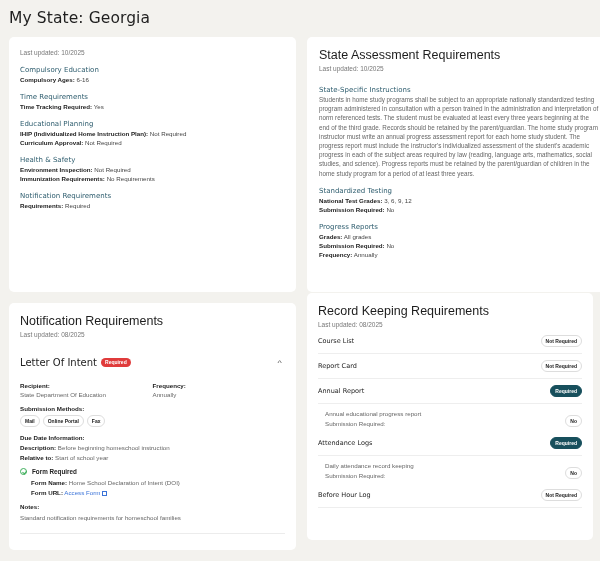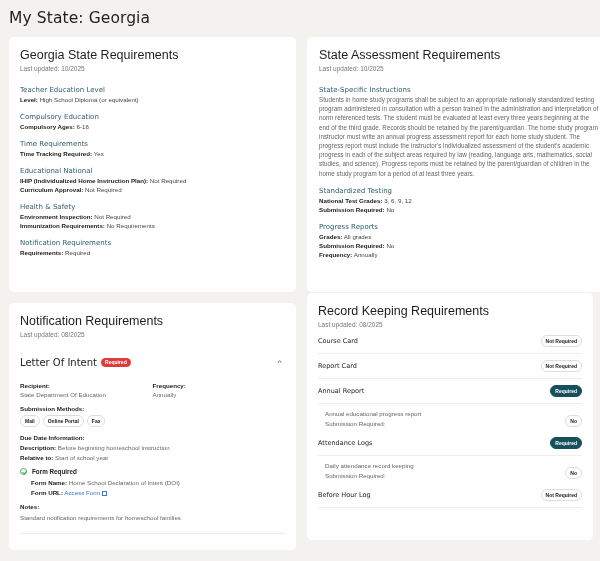--- a/index.html
+++ b/index.html
@@ -62,37 +62,32 @@
   .rk-detail { padding-left: 7px; padding-top: 5px; padding-bottom: 3px; position: relative; }
   .rk-detail .dline { font-size: 6.2px; color: #666; line-height: 9.5px; }
   .rk-detail .pill { position: absolute; right: 0; bottom: 4px; }
 </style>
 </head>
 <body>
 
 <div class="page-title">My State: Georgia</div>
 
 <div class="card" id="card-ga">
-  <div class="card-title">Georgia State Requirements</div>
   <div class="card-sub">Last updated: 10/2025</div>
 
-  <div class="sec" style="margin-top:13px">
-    <div class="sec-h">Teacher Education Level</div>
-    <div class="row"><b>Level:</b> <span>High School Diploma (or equivalent)</span></div>
-  </div>
   <div class="sec">
     <div class="sec-h">Compulsory Education</div>
     <div class="row"><b>Compulsory Ages:</b> <span>6-16</span></div>
   </div>
   <div class="sec">
     <div class="sec-h">Time Requirements</div>
     <div class="row"><b>Time Tracking Required:</b> <span>Yes</span></div>
   </div>
   <div class="sec">
-    <div class="sec-h">Educational National</div>
+    <div class="sec-h">Educational Planning</div>
     <div class="row"><b>IHIP (Individualized Home Instruction Plan):</b> <span>Not Required</span></div>
     <div class="row"><b>Curriculum Approval:</b> <span>Not Required</span></div>
   </div>
   <div class="sec">
     <div class="sec-h">Health &amp; Safety</div>
     <div class="row"><b>Environment Inspection:</b> <span>Not Required</span></div>
     <div class="row"><b>Immunization Requirements:</b> <span>No Requirements</span></div>
   </div>
   <div class="sec">
     <div class="sec-h">Notification Requirements</div>
@@ -173,21 +168,21 @@
     <div class="val" style="margin-top:2px">Standard notification requirements for homeschool families</div>
   </div>
   <div class="divider"></div>
 </div>
 
 <div class="card" id="card-record">
   <div class="card-title">Record Keeping Requirements</div>
   <div class="card-sub">Last updated: 08/2025</div>
 
   <div class="rk-item">
-    <span class="rk-label">Course Card</span>
+    <span class="rk-label">Course List</span>
     <span class="pill pill-nr">Not Required</span>
   </div>
   <div class="rk-item">
     <span class="rk-label">Report Card</span>
     <span class="pill pill-nr">Not Required</span>
   </div>
   <div class="rk-item">
     <span class="rk-label">Annual Report</span>
     <span class="pill pill-req">Required</span>
   </div>

